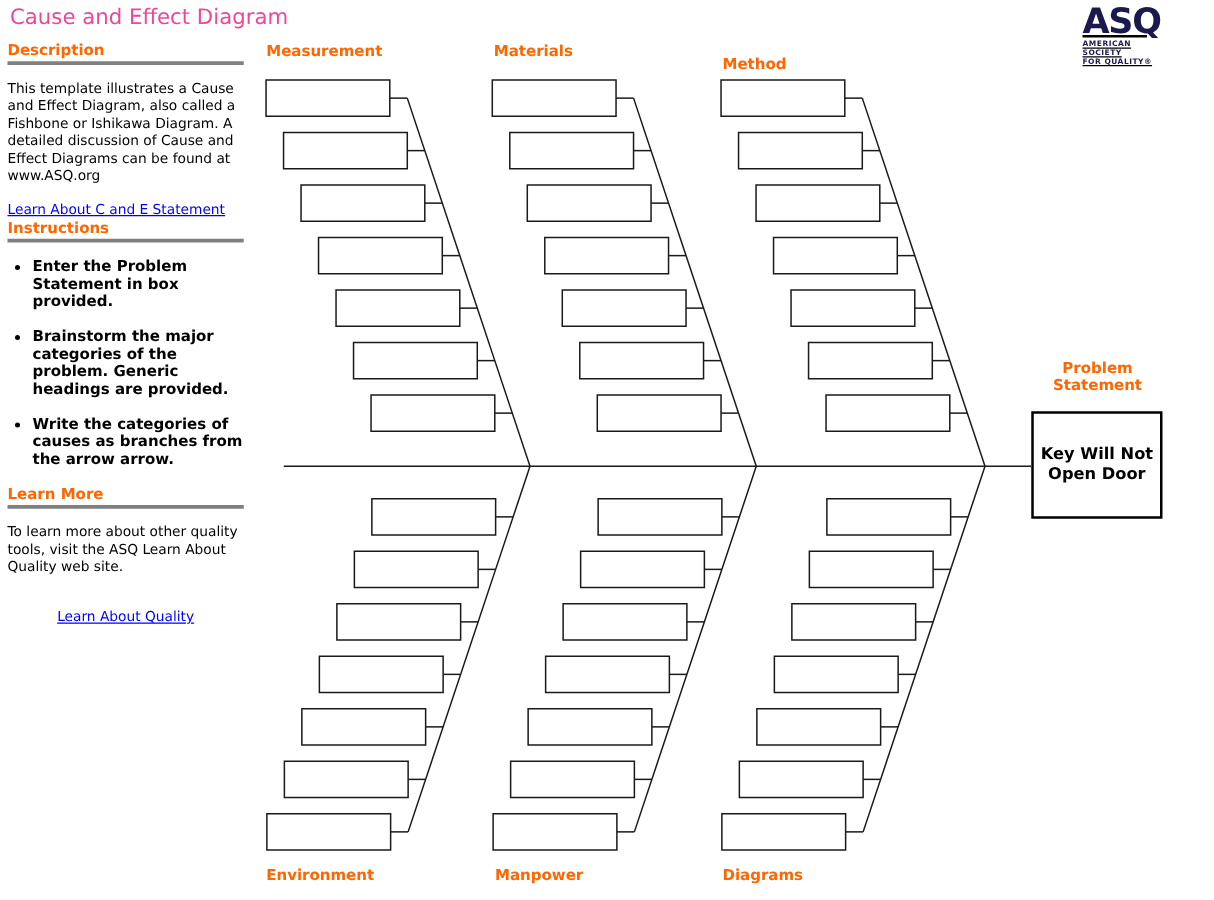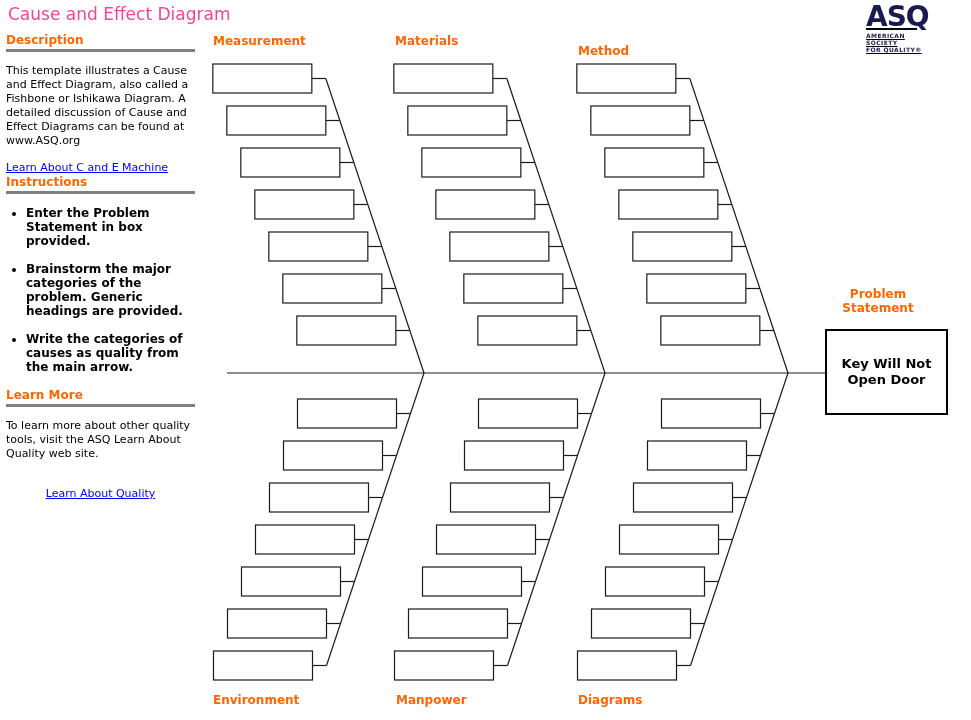--- a/index.html
+++ b/index.html
@@ -34,50 +34,50 @@
   .cat-t2{ left:578px; top:44px; }
   .cat-b0{ left:213px; top:693px; }
   .cat-b1{ left:396px; top:693px; }
   .cat-b2{ left:578px; top:693px; }
   .problem-label{
     position:absolute; left:837px; top:287px; width:82px;
     font-size:12px; font-weight:bold; color:#FF6600;
     text-align:center; line-height:14px;
   }
   .problem-box{
-    position:absolute; left:825px; top:329px; width:123px; height:86px;
+    position:absolute; left:825px; top:329px; width:105px; height:86px;
     border:2px solid #000; background:#fff;
     display:flex; align-items:center; justify-content:center;
     text-align:center; font-size:13px; font-weight:bold; line-height:16px;
     padding:0 1px;
   }
 </style>
 </head>
 <body>
 
 <div class="page-title">Cause and Effect Diagram</div>
 <div class="logo">
   <div class="logo-word">ASQ</div>
   <div class="logo-tag">AMERICAN SOCIETY</div>
   <div class="logo-tag">FOR QUALITY®</div>
 </div>
 
 <div class="sidebar">
   <div class="sb-heading">Description</div>
   <div class="sb-rule"></div>
   <div class="sb-text">This template illustrates a Cause and Effect Diagram, also called a Fishbone or Ishikawa Diagram.  A detailed discussion of Cause and Effect Diagrams can be found at www.ASQ.org</div>
-  <a class="sb-link">Learn About C and E Machine</a>
+  <a class="sb-link">Learn About C and E Statement</a>
 
   <div class="sb-section">
     <div class="sb-heading">Instructions</div>
     <div class="sb-rule"></div>
     <ul class="sb-list">
       <li>Enter the Problem Statement in box provided.</li>
       <li>Brainstorm the major categories of the problem.  Generic headings are provided.</li>
-      <li>Write the categories of causes as quality from the main arrow.</li>
+      <li>Write the categories of causes as branches from the arrow arrow.</li>
     </ul>
   </div>
 
   <div>
     <div class="sb-heading">Learn More</div>
     <div class="sb-rule"></div>
     <div class="sb-text">To learn more about other quality tools, visit the ASQ Learn About Quality web site.</div>
     <div class="sb-link-center">
       <a class="sb-link">Learn About Quality</a>
     </div>

